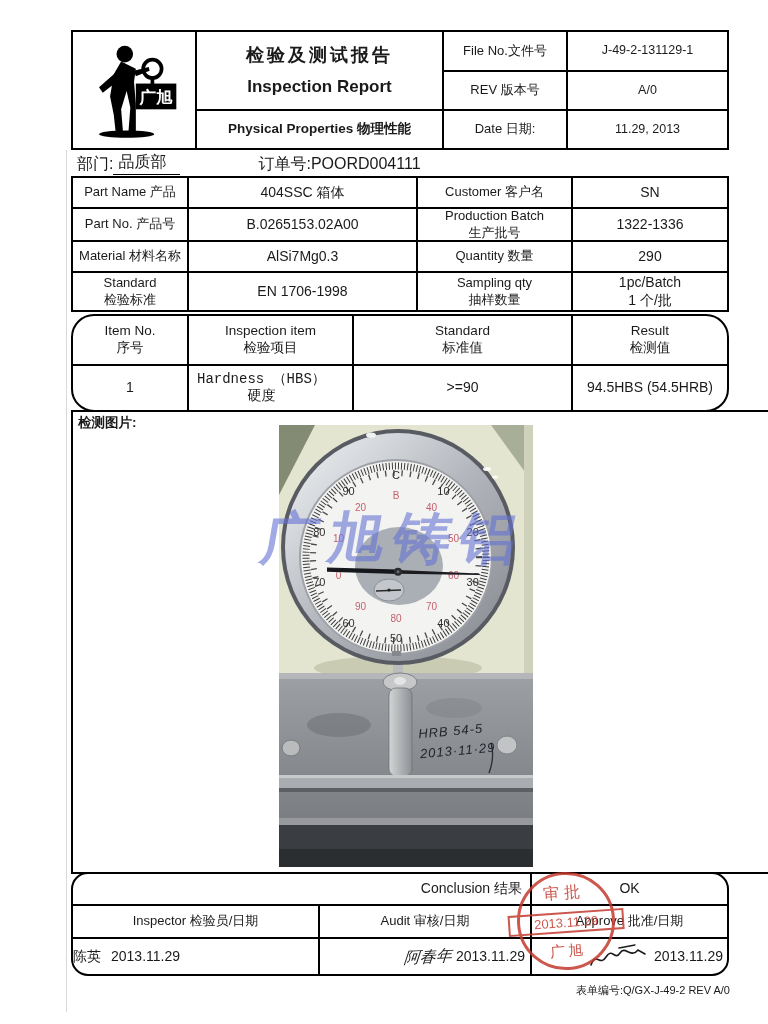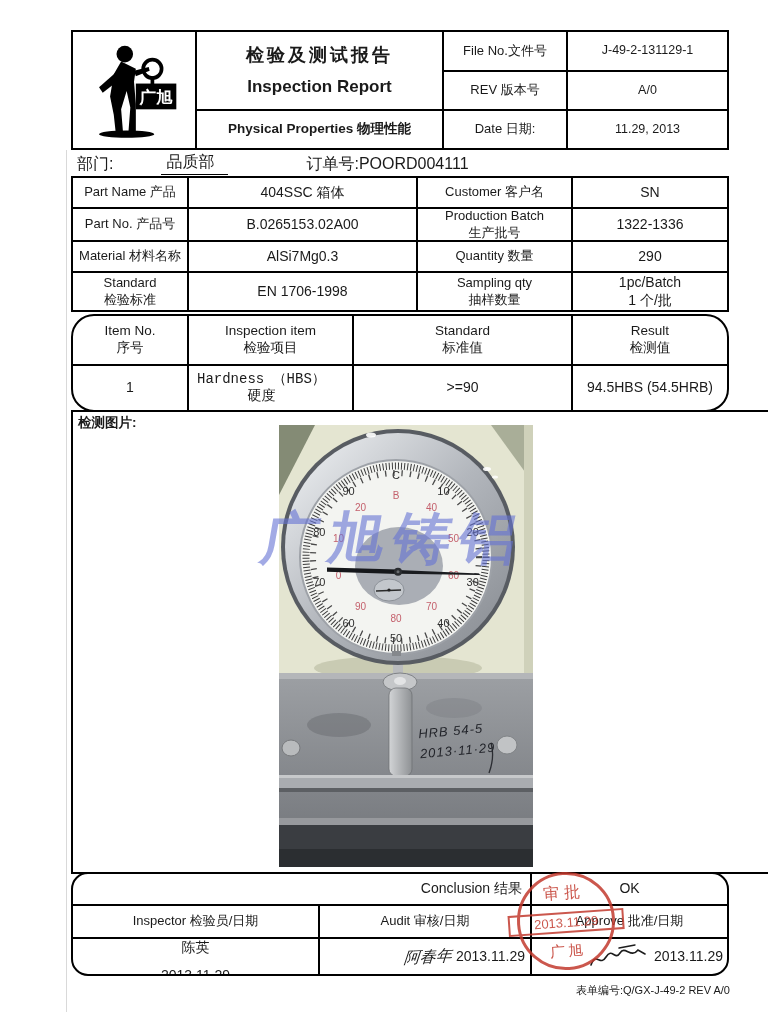--- a/index.html
+++ b/index.html
@@ -18,21 +18,21 @@
   .hdr{grid-template-columns:124px 247px 124px 1fr;grid-template-rows:40px 39px 37px;}
   .logo-cell{grid-row:1/4;border-bottom:none;}
   .title-cell{grid-row:1/3;flex-direction:column;justify-content:space-evenly;padding:2px 0;}
   .title-cn{font-size:18px;font-weight:bold;letter-spacing:3px;}
   .title-en{font-size:17px;font-weight:bold;}
   .subtitle-cell{font-size:13.5px;font-weight:bold;}
   .meta-label{font-size:13px;}
   .meta-value{font-size:12.5px;}
   
   .dept-row{height:22px;margin:3px 0 1px 6px;font-size:16px;display:flex;align-items:flex-end;text-align:right;}
-  .dept-value{border-bottom:1.5px solid #000;padding:0 14px 1px 5px;margin-left:48px;}
+  .dept-value{border-bottom:1.5px solid #000;padding:0 14px 1px 5px;}
   .order-no{margin-left:78px;}
   
   .info{grid-template-columns:116px 229px 155px 1fr;grid-template-rows:31px 33px 31px 37px;}
   .info .lab{font-size:13px;}
   .info .val{font-size:14px;}
   
   .insp{grid-template-columns:116px 165px 219px 1fr;grid-template-rows:50px 44px;margin-top:2px;border-radius:23px;}
   .insp .hcell{font-size:13.5px;}
   .insp .dcell{font-size:14px;}
   .item-cell{justify-content:flex-start;text-align:center;padding-left:8px;font-family:Liberation Mono, monospace;}
@@ -47,21 +47,21 @@
   .handwriting{position:absolute;left:140px;top:296px;z-index:2;color:#23252b;font-size:13px;
                line-height:1.5;transform:rotate(-5deg);font-style:italic;letter-spacing:1px;
                white-space:pre-line;}
   .dn-black{font-size:11px;fill:#2e2e2e;text-anchor:middle;}
   .dn-red{font-size:10px;fill:#c4606c;text-anchor:middle;}
   
   .bottom{grid-template-columns:247px 212px 1fr;grid-template-rows:32px 33px 35px;margin-top:-2px;border-radius:17px;}
   .concl-label-cell{grid-column:1/3;justify-content:flex-end;padding-right:8px;font-size:14px;}
   .concl-value{font-size:14px;}
   .sig-head{font-size:13px;}
-  .sig-inspector{justify-content:flex-start;font-size:14px;gap:10px;flex-direction:column;}
+  .sig-inspector{justify-content:flex-start;font-size:14px;gap:10px;}
   .sig-audit{justify-content:flex-end;padding-right:5px;font-size:14px;gap:2px;}
   .sig-audit .hand-name{font-family:"DejaVu Serif","Liberation Serif",serif;font-style:italic;
         font-size:16px;transform:rotate(-3deg) skewX(-8deg);margin-right:2px;}
   .sig-approve{justify-content:flex-end;padding-right:4px;font-size:14px;gap:7px;}
   
   .stamp{position:absolute;left:517px;top:872px;width:98px;height:98px;transform:rotate(-4deg);
          color:#c23a2e;opacity:.85;z-index:5;pointer-events:none;}
   .stamp-circle{position:absolute;left:0;top:0;right:0;bottom:0;border:3px solid #c23a2e;
                 border-radius:50%;box-sizing:border-box;}
   .stamp-top{position:absolute;top:11px;width:100%;text-align:center;font-size:16px;letter-spacing:5px;}

